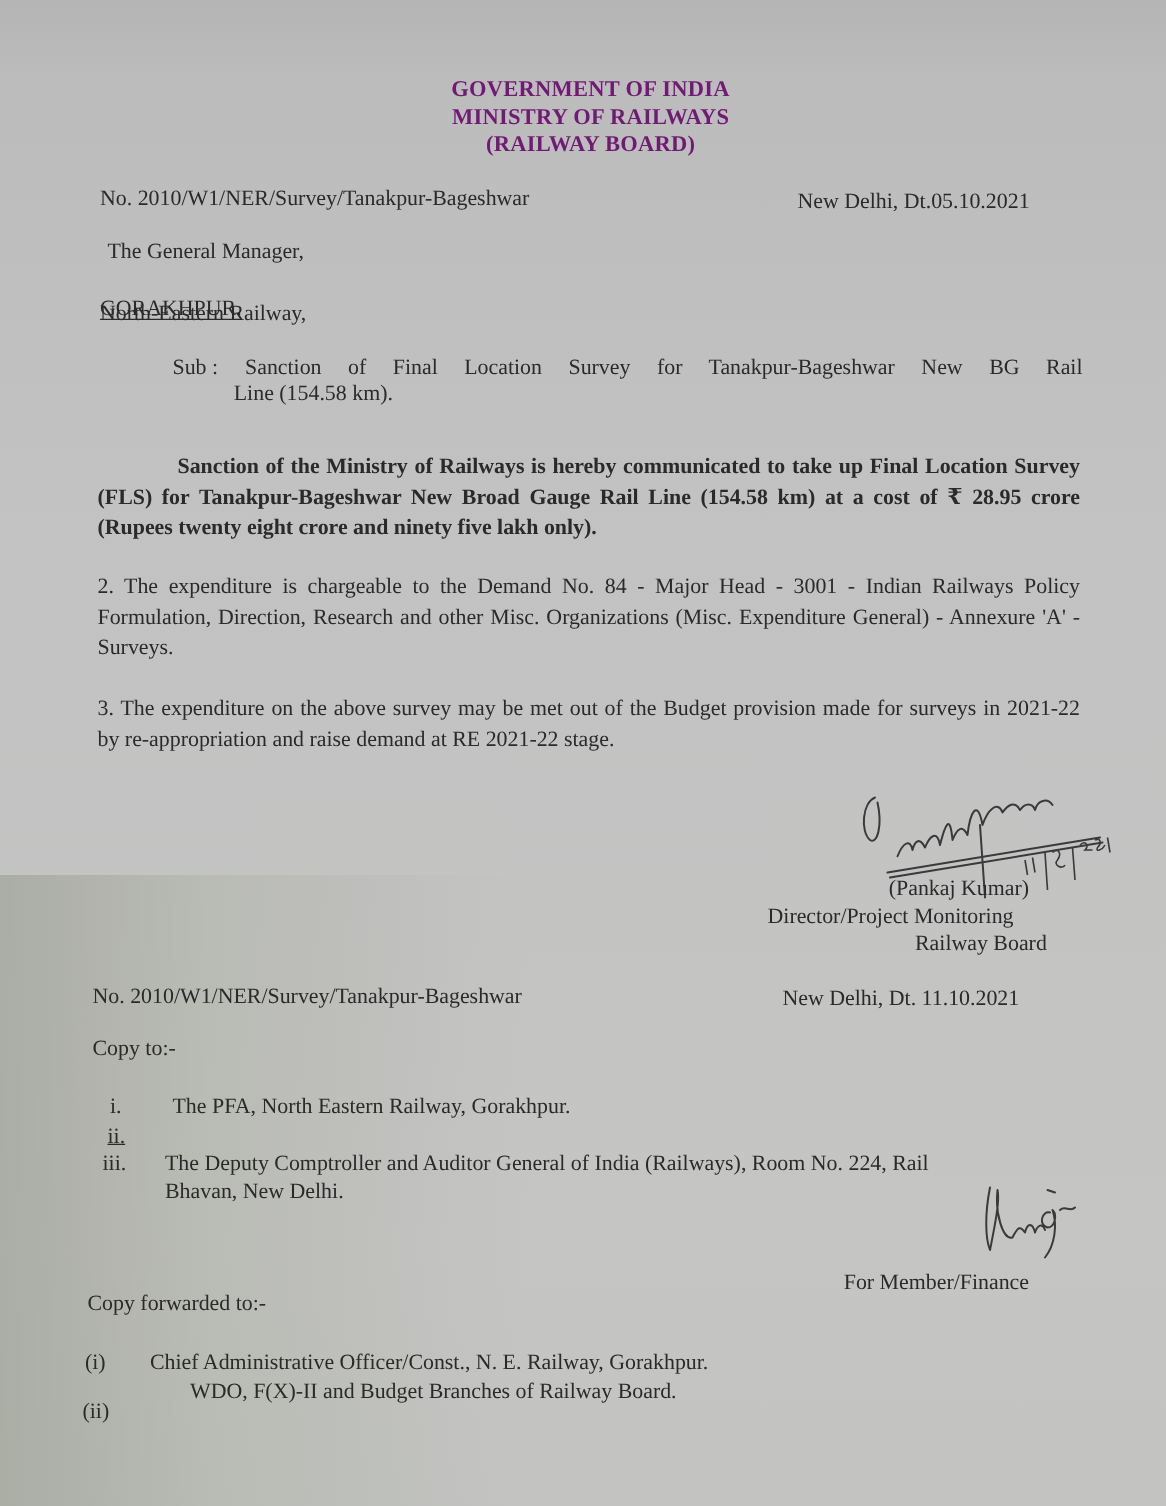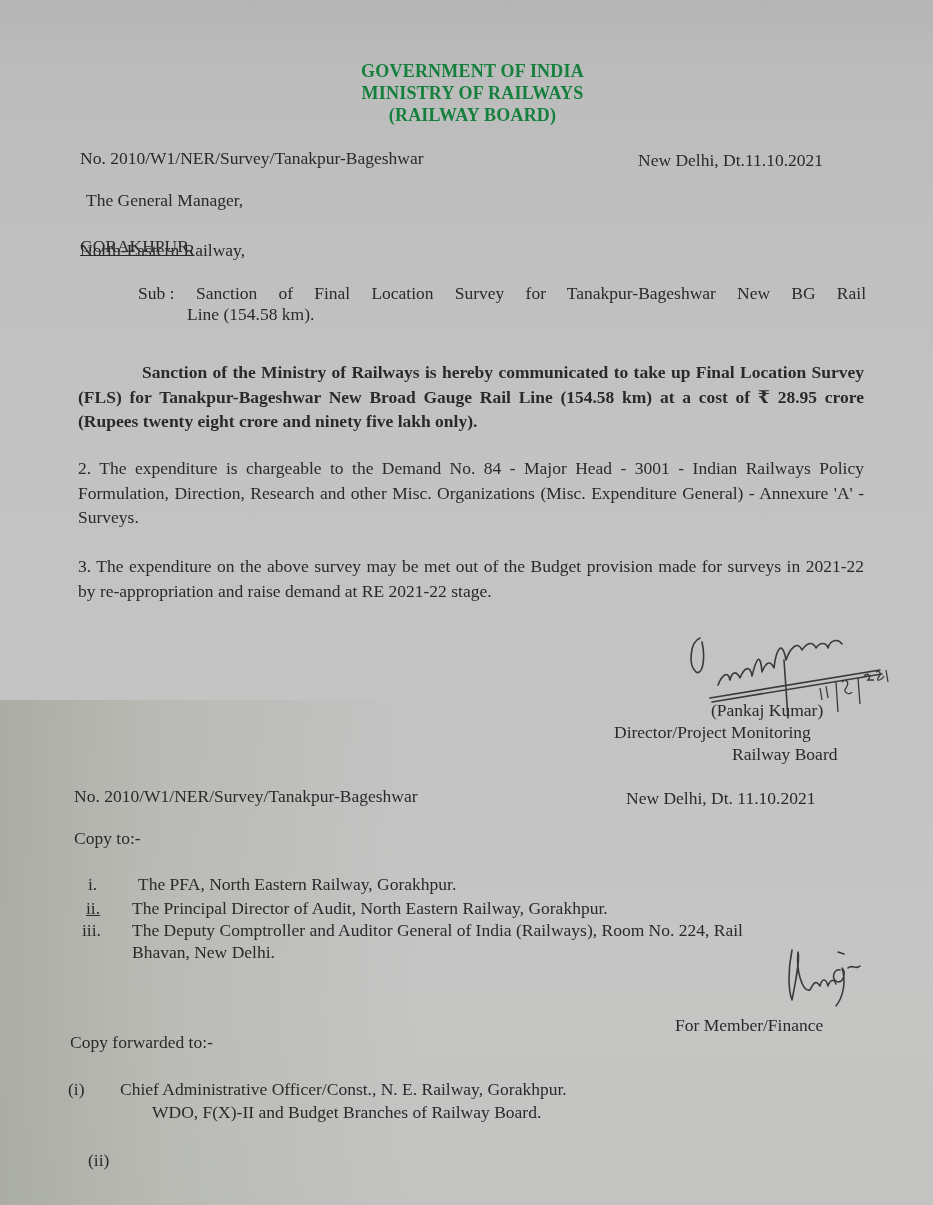--- a/index.html
+++ b/index.html
@@ -29,21 +29,21 @@
     }
     .abs { position: absolute; white-space: nowrap; }
     .bold { font-weight: normal; }
     .hdr {
       position: absolute;
       left: 300px; width: 345px;
       text-align: center;
       font-weight: bold;
       font-size: 18px;
       line-height: 22px;
-      color: #15803d;
+      color: #701a75;
       letter-spacing: 0.2px;
     }
     .txt { font-size: 17.5px; line-height: 24px; }
     .just {
       position: absolute;
       text-align: justify;
       text-align-last: left;
       font-size: 17.5px;
       line-height: 24.5px;
       white-space: normal;
@@ -56,21 +56,21 @@
 
 <div class="shade-left"></div>
 
 <div class="page">
 
   <div class="hdr" style="top:60px;">GOVERNMENT OF INDIA</div>
   <div class="hdr" style="top:104px;">(RAILWAY BOARD)</div>
   <div class="hdr" style="top:82px;">MINISTRY OF RAILWAYS</div>
 
   <div class="abs txt" style="left:80px; top:146px;">No. 2010/W1/NER/Survey/Tanakpur-Bageshwar</div>
-  <div class="abs txt" style="left:638px; top:148px;">New Delhi,  Dt.11.10.2021</div>
+  <div class="abs txt" style="left:638px; top:148px;">New Delhi,  Dt.05.10.2021</div>
 
   <div class="abs txt bold" style="left:86px; top:188px;">The General Manager,</div>
   <div class="abs txt bold" style="left:80px; top:211px;margin-top:27px;">North-Eastern Railway,</div>
   <div class="abs txt bold ul" style="left:80px; top:234px;text-align:center;">GORAKHPUR.</div>
 
   <div class="abs txt bold" style="left:138px; top:281px;">Sub :</div>
   <div class="abs txt bold" style="left:196px; top:281px; width:670px; text-align:justify; text-align-last:justify; white-space:normal;">Sanction of Final Location Survey for Tanakpur-Bageshwar New BG Rail</div>
   <div class="abs txt bold" style="left:187px; top:302px;">Line (154.58 km).</div>
 
   <div class="just" style="left:78px; top:360px; width:786px; text-indent:64px;font-weight:bold;"><span>Sanction of the Ministry of Railways is hereby communicated to take up Final Location Survey (FLS) for </span><b>Tanakpur-Bageshwar New Broad Gauge Rail Line (154.58 km)</b><span> at a cost of ₹ 28.95 crore (Rupees twenty eight crore and ninety five lakh only).</span></div>
@@ -105,21 +105,20 @@
 
   <div class="abs txt" style="left:74px; top:784px;">No. 2010/W1/NER/Survey/Tanakpur-Bageshwar</div>
   <div class="abs txt" style="left:626px; top:786px;">New Delhi,  Dt. 11.10.2021</div>
 
   <div class="abs txt" style="left:74px; top:826px;">Copy to:-</div>
 
   <div class="abs txt" style="left:88px; top:872px;">i.</div>
   <div class="abs txt" style="left:138px; top:872px;">The PFA, North Eastern Railway, Gorakhpur.</div>
 
   <div class="abs txt" style="left:86px; top:896px;text-decoration:underline;">ii.</div>
-  <div class="abs txt" style="left:132px; top:896px;">The Principal Director of Audit, North Eastern Railway, Gorakhpur.</div>
 
   <div class="abs txt" style="left:82px; top:918px;">iii.</div>
   <div class="abs txt" style="left:132px; top:918px;">The Deputy Comptroller and Auditor General of India (Railways), Room No. 224, Rail</div>
   <div class="abs txt" style="left:132px; top:940px;">Bhavan, New Delhi.</div>
 
   <svg width="90" height="70" viewBox="0 0 90 70" style="position:absolute; left:780px; top:940px;">
     <g fill="none" stroke="#3a3a3a" stroke-width="1.6" stroke-linecap="round" stroke-linejoin="round">
       <path d="M12 10 C8 30 8 50 12 60 C16 40 20 20 18 12 C16 30 22 52 30 50 C34 42 36 40 40 46 C42 38 46 38 48 46 C50 40 54 38 56 44"></path>
       <path d="M60 30 C54 28 50 40 58 42 C64 42 66 32 62 28 C66 40 64 56 56 66"></path>
       <path d="M68 28 C72 24 76 30 80 26"></path>
@@ -127,16 +126,16 @@
     </g>
   </svg>
 
   <div class="abs txt bold" style="left:675px; top:1013px;">For Member/Finance</div>
 
   <div class="abs txt" style="left:70px; top:1030px;">Copy forwarded to:-</div>
 
   <div class="abs txt" style="left:68px; top:1077px;">(i)</div>
   <div class="abs txt" style="left:120px; top:1077px;">Chief Administrative Officer/Const., N. E. Railway, Gorakhpur.</div>
 
-  <div class="abs txt" style="left:66px; top:1148px;margin-left:22px;">(ii)</div>
+  <div class="abs txt" style="left:66px; top:1116px;">(ii)</div>
   <div class="abs txt" style="left:104px; top:1100px;margin-left:48px;">WDO, F(X)-II and Budget Branches of Railway Board.</div>
 
 </div>
 
 </body></html>

